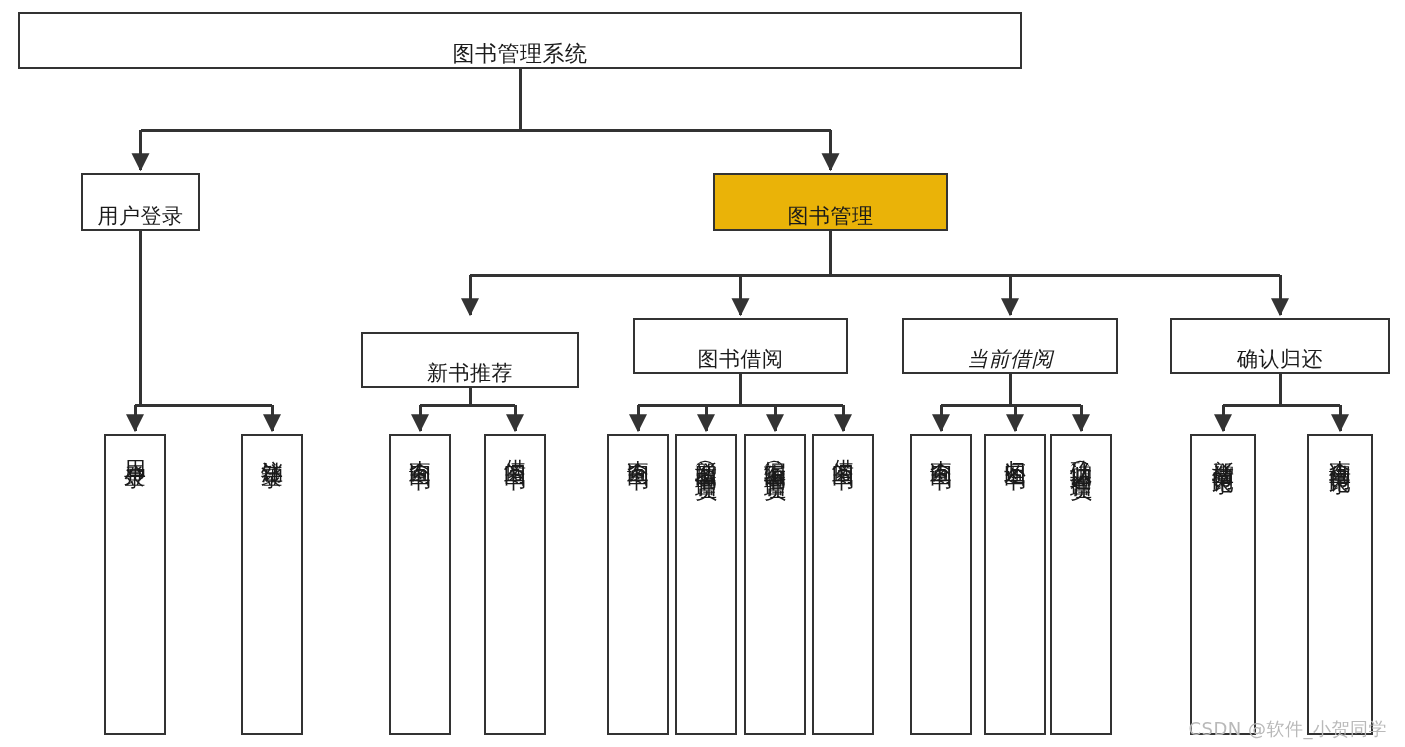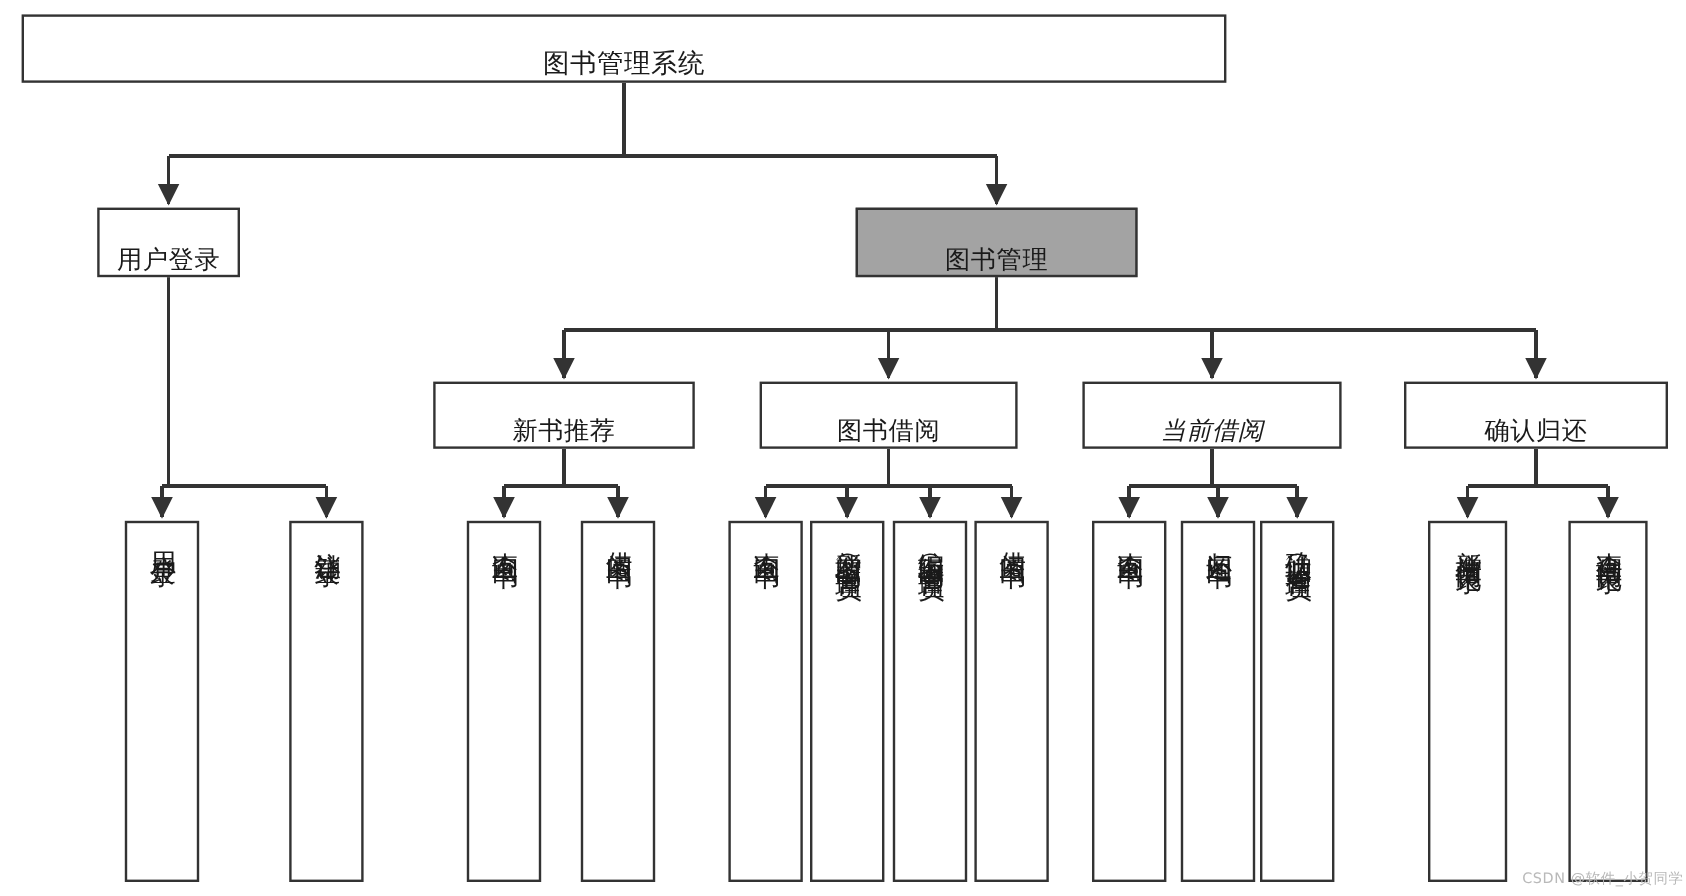--- a/index.html
+++ b/index.html
@@ -57,23 +57,23 @@
     font-size: 22px;
     letter-spacing: 3px;
     line-height: 1;
     max-height: 100%;
   }
   .node.root .node-label {
     font-size: 22px;
   }
   #watermark {
     position: absolute;
-    right: 2px;
+    right: 18px;
     bottom: 6px;
-    font-size: 12px;
+    font-size: 18px;
     color: #b9b9b9;
     white-space: nowrap;
     z-index: 5;
     letter-spacing: 0.5px;
     margin-left: 20px;
   }
 </style>
 </head>
 <body>
 
@@ -118,24 +118,24 @@
       <line x1="1223" y1="405" x2="1223" y2="431" stroke="#333333" stroke-width="3" shape-rendering="crispEdges" marker-end="url(#arrowhead)"></line>
       <line x1="1340" y1="405" x2="1340" y2="431" stroke="#333333" stroke-width="3" shape-rendering="crispEdges" marker-end="url(#arrowhead)"></line>
     </svg>
   <div id="node-layer">
       <div class="node horizontal root" style="left: 18px; top: 12px; width: 1004px; height: 57px; border-color: rgb(51, 51, 51); background: rgb(255, 255, 255); color: rgb(26, 26, 26);">
         <span class="node-label">图书管理系统</span>
       </div>
       <div class="node horizontal" style="left: 81px; top: 173px; width: 119px; height: 58px; border-color: rgb(51, 51, 51); background: rgb(255, 255, 255); color: rgb(26, 26, 26);">
         <span class="node-label">用户登录</span>
       </div>
-      <div class="node horizontal" style="left: 713px; top: 173px; width: 235px; height: 58px; border-color: rgb(51, 51, 51); background: #a3a3a3; color: rgb(26, 26, 26);">
+      <div class="node horizontal" style="left: 713px; top: 173px; width: 235px; height: 58px; border-color: rgb(51, 51, 51); background: #eab308; color: rgb(26, 26, 26);">
         <span class="node-label">图书管理</span>
       </div>
-      <div class="node horizontal" style="left: 361px; top: 318px; width: 218px; height: 56px; border-color: rgb(51, 51, 51); background: rgb(255, 255, 255); color: rgb(26, 26, 26);">
+      <div class="node horizontal" style="left: 361px; top: 332px; width: 218px; height: 56px; border-color: rgb(51, 51, 51); background: rgb(255, 255, 255); color: rgb(26, 26, 26);">
         <span class="node-label">新书推荐</span>
       </div>
       <div class="node horizontal" style="left: 633px; top: 318px; width: 215px; height: 56px; border-color: rgb(51, 51, 51); background: rgb(255, 255, 255); color: rgb(26, 26, 26);">
         <span class="node-label">图书借阅</span>
       </div>
       <div class="node horizontal" style="left: 902px; top: 318px; width: 216px; height: 56px; border-color: rgb(51, 51, 51); background: rgb(255, 255, 255); color: rgb(26, 26, 26); font-style: italic;">
         <span class="node-label">当前借阅</span>
       </div>
       <div class="node horizontal" style="left: 1170px; top: 318px; width: 220px; height: 56px; border-color: rgb(51, 51, 51); background: rgb(255, 255, 255); color: rgb(26, 26, 26);">
         <span class="node-label">确认归还</span>

